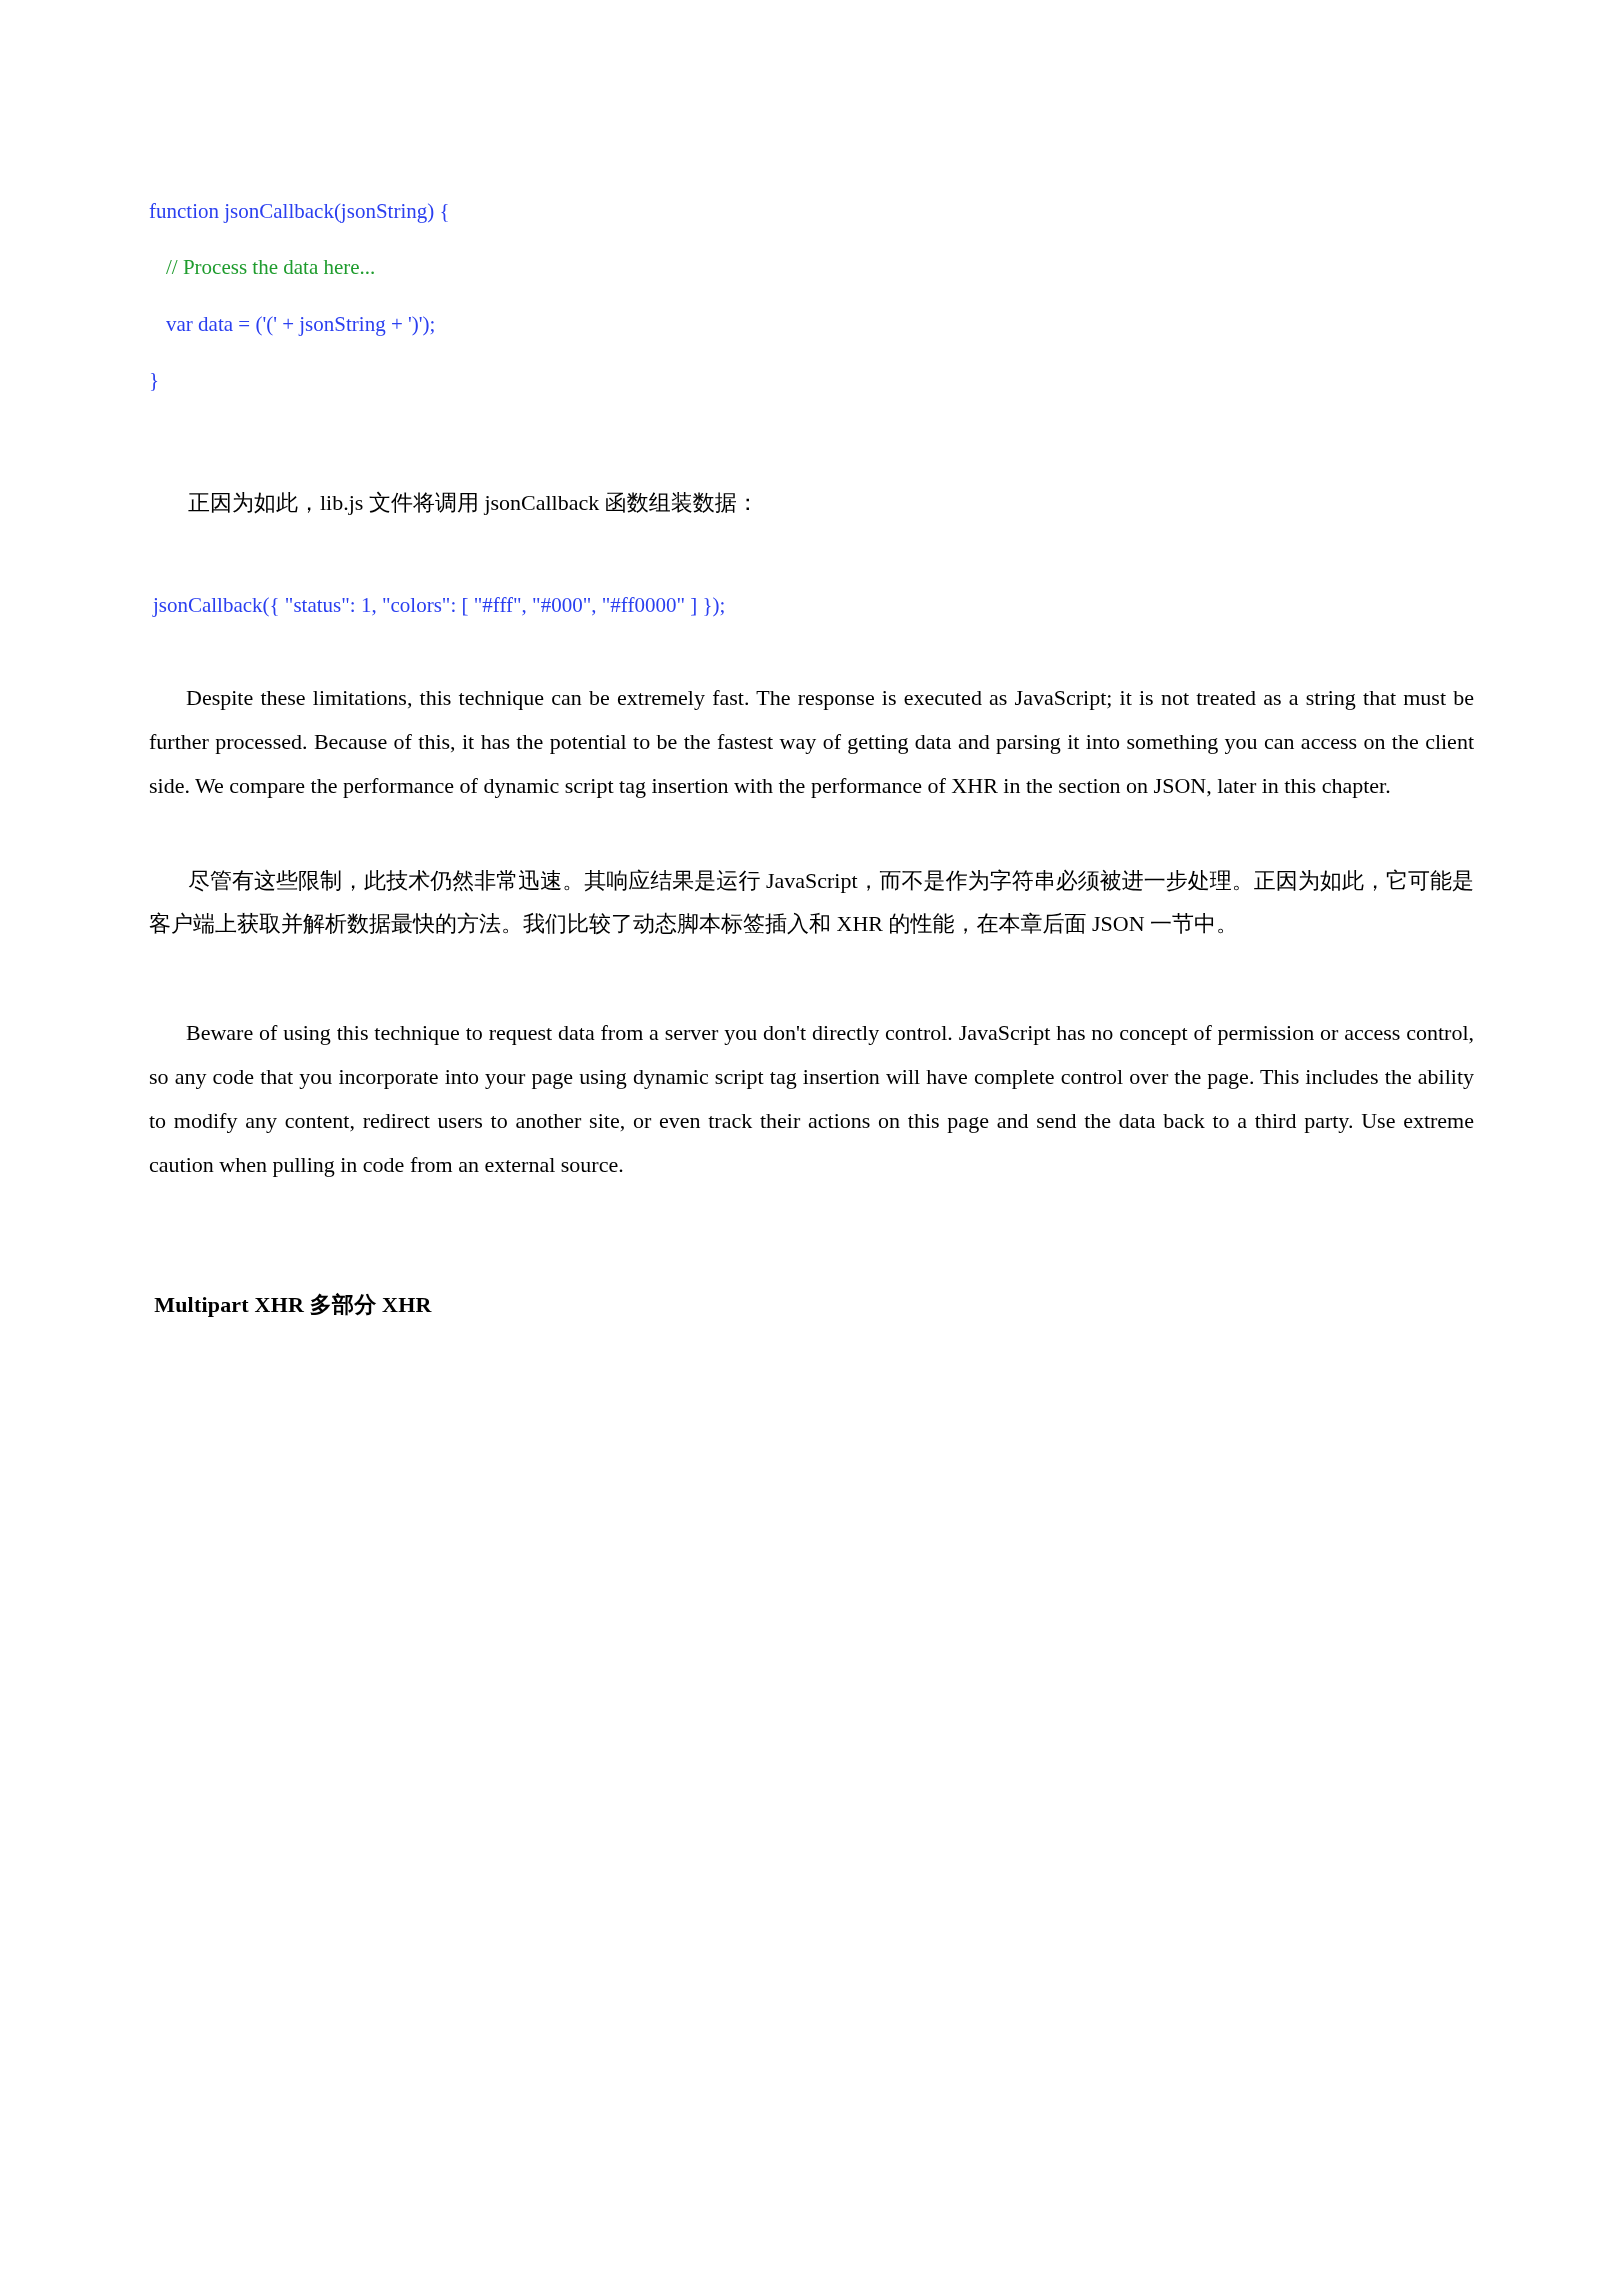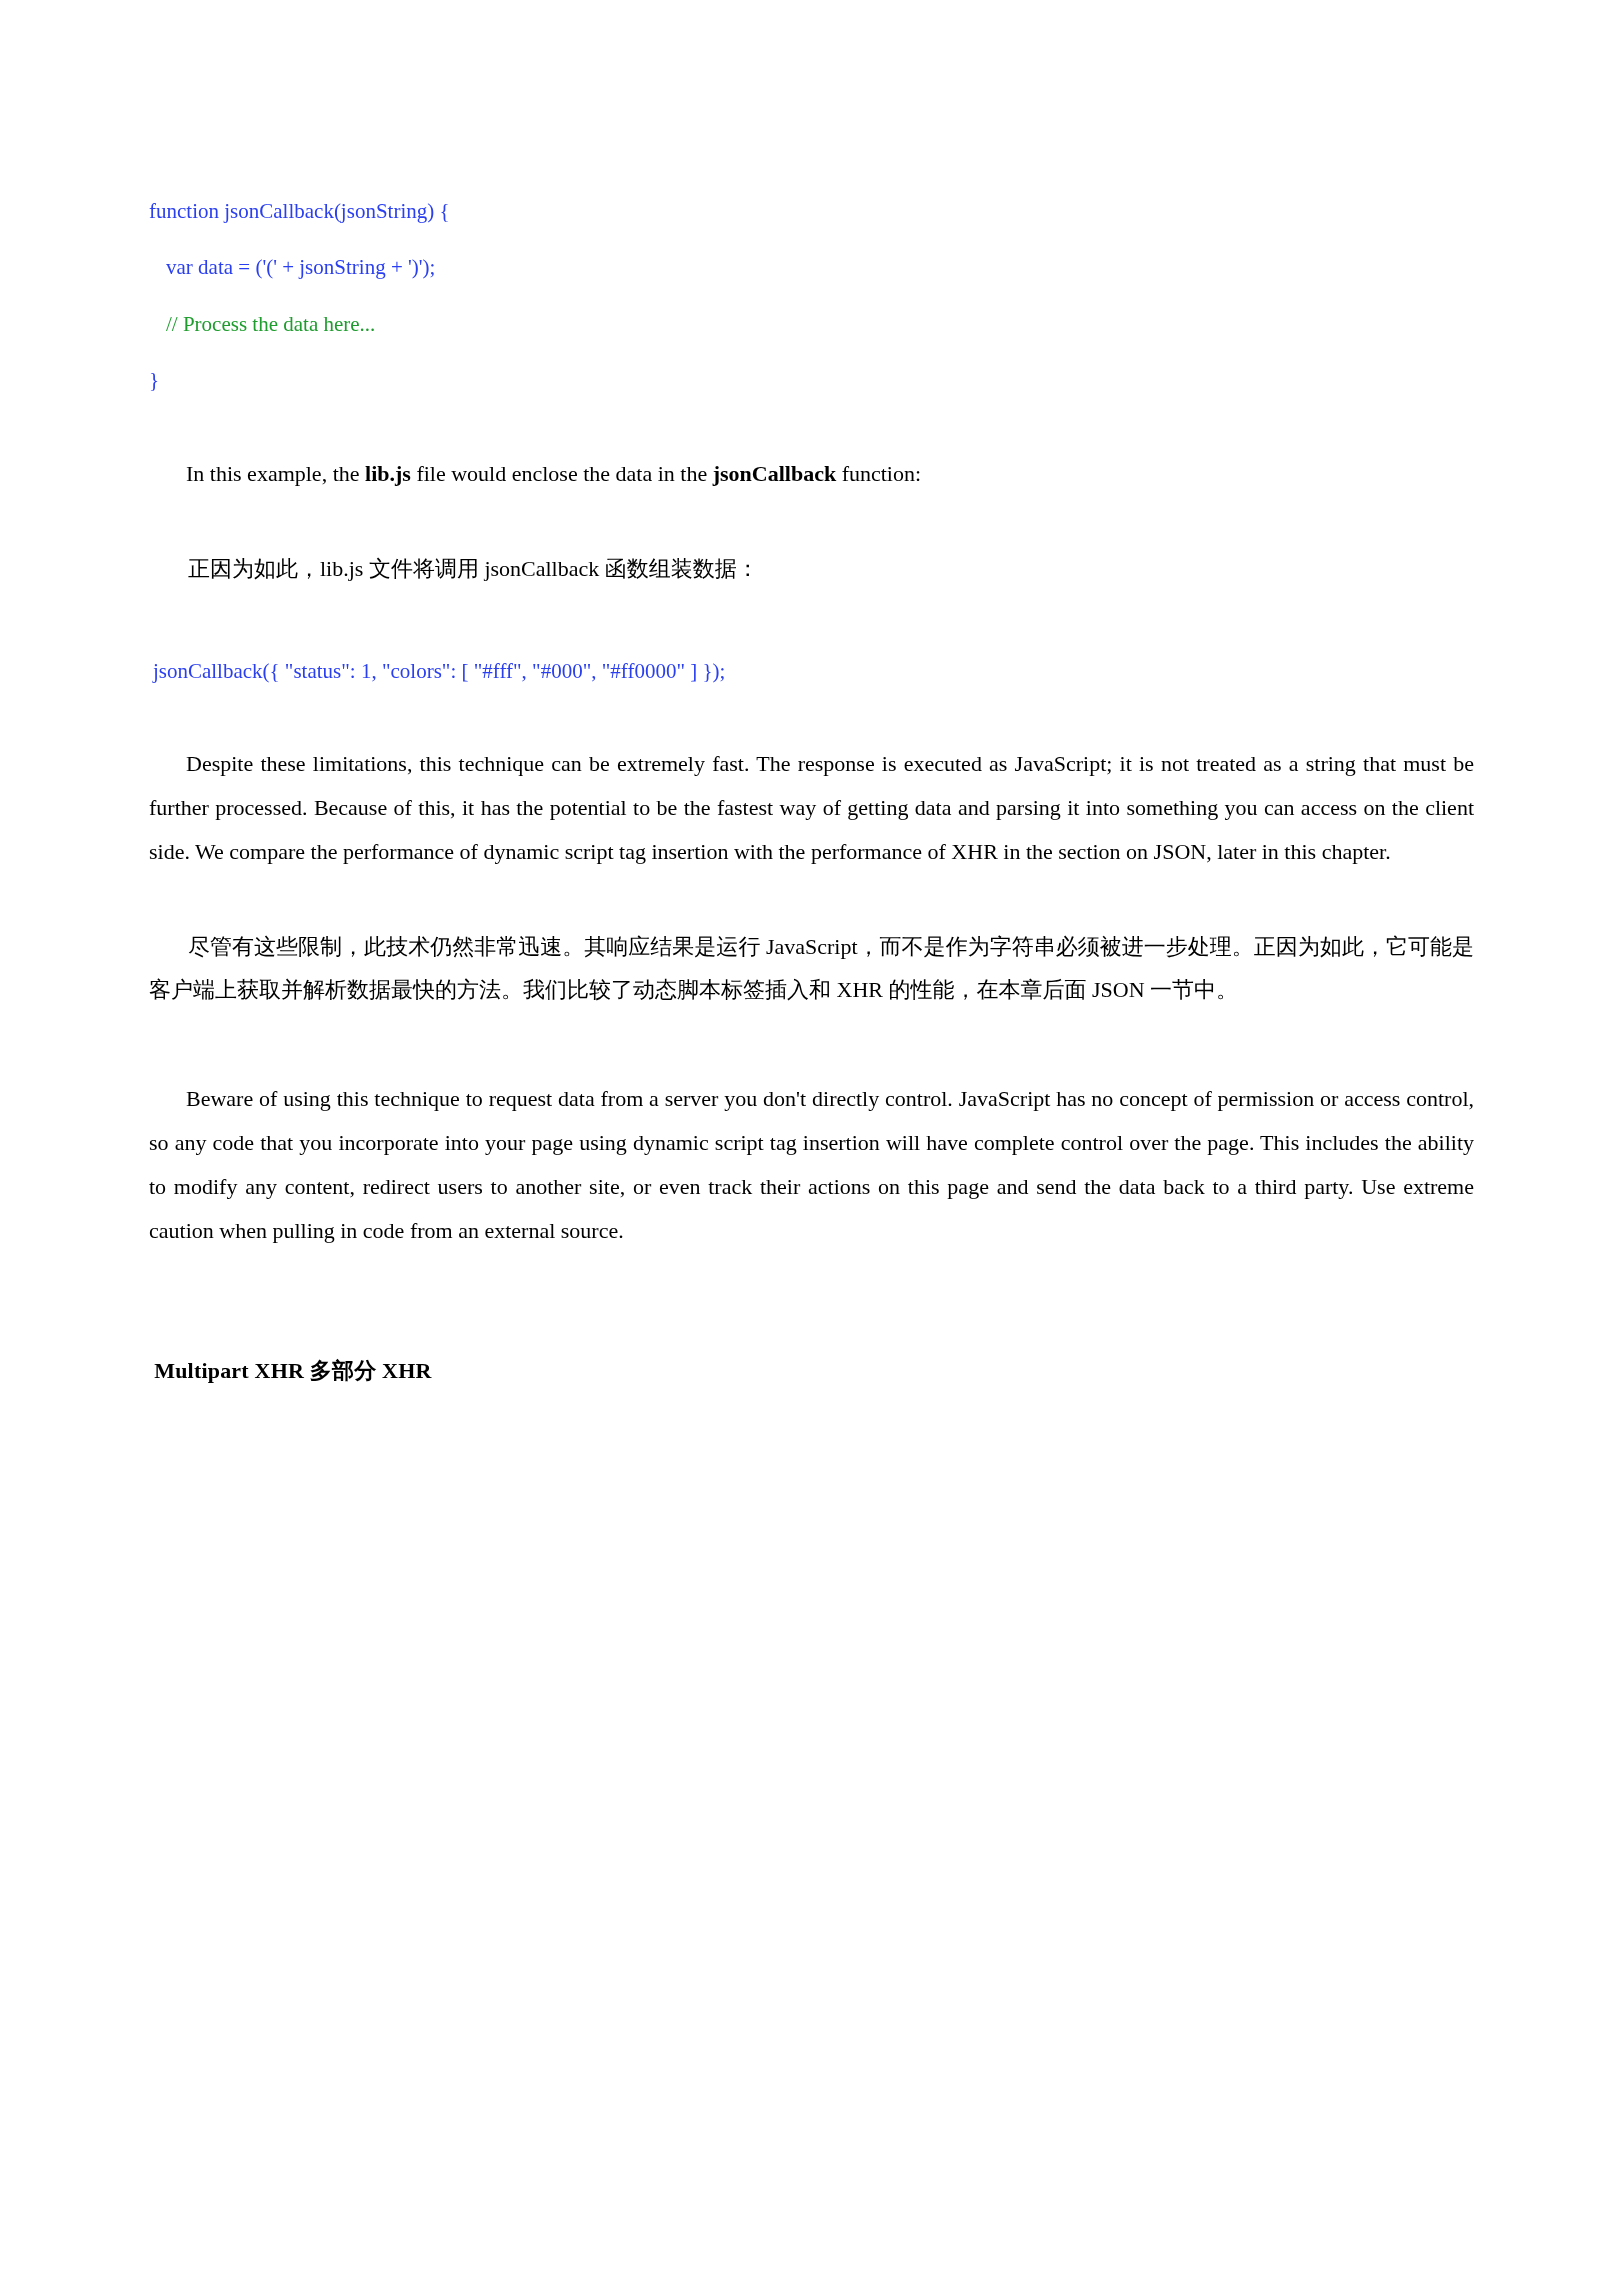--- a/index.html
+++ b/index.html
@@ -65,28 +65,27 @@
     letter-spacing: 0.2px;
   }
 </style>
 </head>
 <body>
 
 <div class="page">
 
   <div>
     <div class="code-line">function jsonCallback(jsonString) {</div>
+    <div class="code-line indent1 comment">// Process the data here...</div>
     <div class="code-line indent1">var data = ('(' + jsonString + ')');</div>
-    <div class="code-line indent1 comment">// Process the data here...</div>
     <div class="code-line">}</div>
   </div>
 
   <div class="gap-sm"></div>
 
-  <p class="body-en"><span>In this example, the </span><b>lib.js</b><span> file would enclose the data in the </span><b>jsonCallback</b><span> function:</span></p>
 
   <div class="gap-sm"></div>
 
   <p class="body-cn">正因为如此，lib.js 文件将调用 jsonCallback 函数组装数据：</p>
 
   <div class="gap-md"></div>
 
   <div class="code-call">jsonCallback({ "status": 1, "colors": [ "#fff", "#000", "#ff0000" ] });</div>
 
   <div class="gap-sm"></div>

